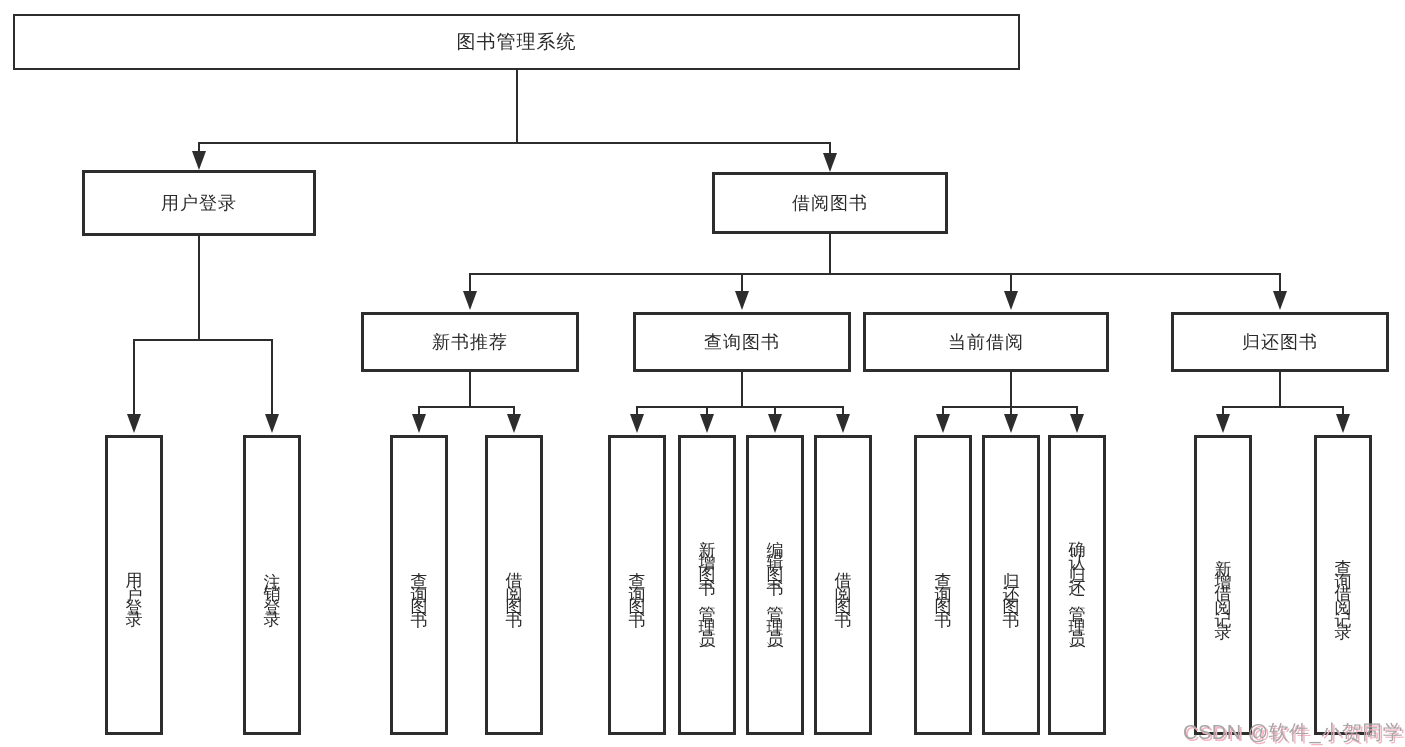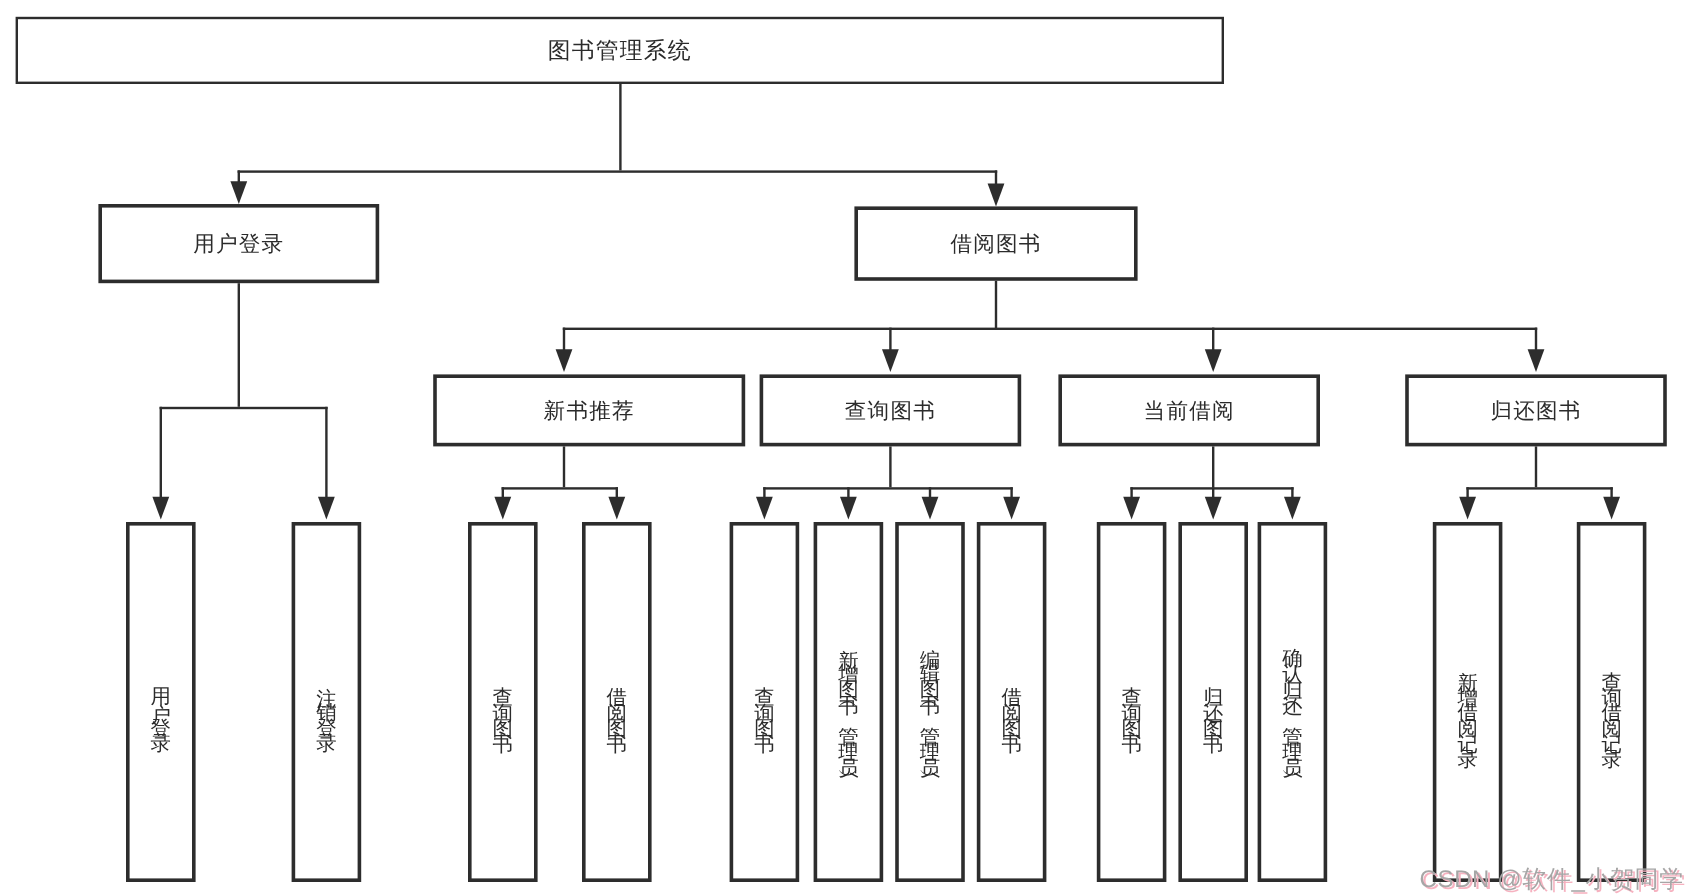--- a/index.html
+++ b/index.html
@@ -83,23 +83,23 @@
   <div class="hline" style="left:469px;top:273px;width:812px;"></div>
   <div class="vline" style="left:469px;top:273px;height:21px;"></div>
   <div class="arr" style="left:463px;top:291px;"></div>
   <div class="vline" style="left:741px;top:273px;height:21px;"></div>
   <div class="arr" style="left:735px;top:291px;"></div>
   <div class="vline" style="left:1010px;top:273px;height:21px;"></div>
   <div class="arr" style="left:1004px;top:291px;"></div>
   <div class="vline" style="left:1279px;top:273px;height:21px;"></div>
   <div class="arr" style="left:1273px;top:291px;"></div>
 
-  <div class="box" style="left:361px;top:312px;width:260px;height:60px;">新书推荐</div>
+  <div class="box" style="left:361px;top:312px;width:218px;height:60px;">新书推荐</div>
   <div class="box" style="left:633px;top:312px;width:218px;height:60px;">查询图书</div>
-  <div class="box" style="left:882px;top:312px;width:218px;height:60px;">当前借阅</div>
+  <div class="box" style="left:863px;top:312px;width:246px;height:60px;">当前借阅</div>
   <div class="box" style="left:1171px;top:312px;width:218px;height:60px;">归还图书</div>
 
   <div class="vline" style="left:469px;top:372px;height:34px;"></div>
   <div class="hline" style="left:418px;top:406px;width:97px;"></div>
   <div class="vline" style="left:418px;top:406px;height:10px;"></div>
   <div class="arr" style="left:412px;top:414px;"></div>
   <div class="vline" style="left:513px;top:406px;height:10px;"></div>
   <div class="arr" style="left:507px;top:414px;"></div>
 
   <div class="vline" style="left:741px;top:372px;height:34px;"></div>

